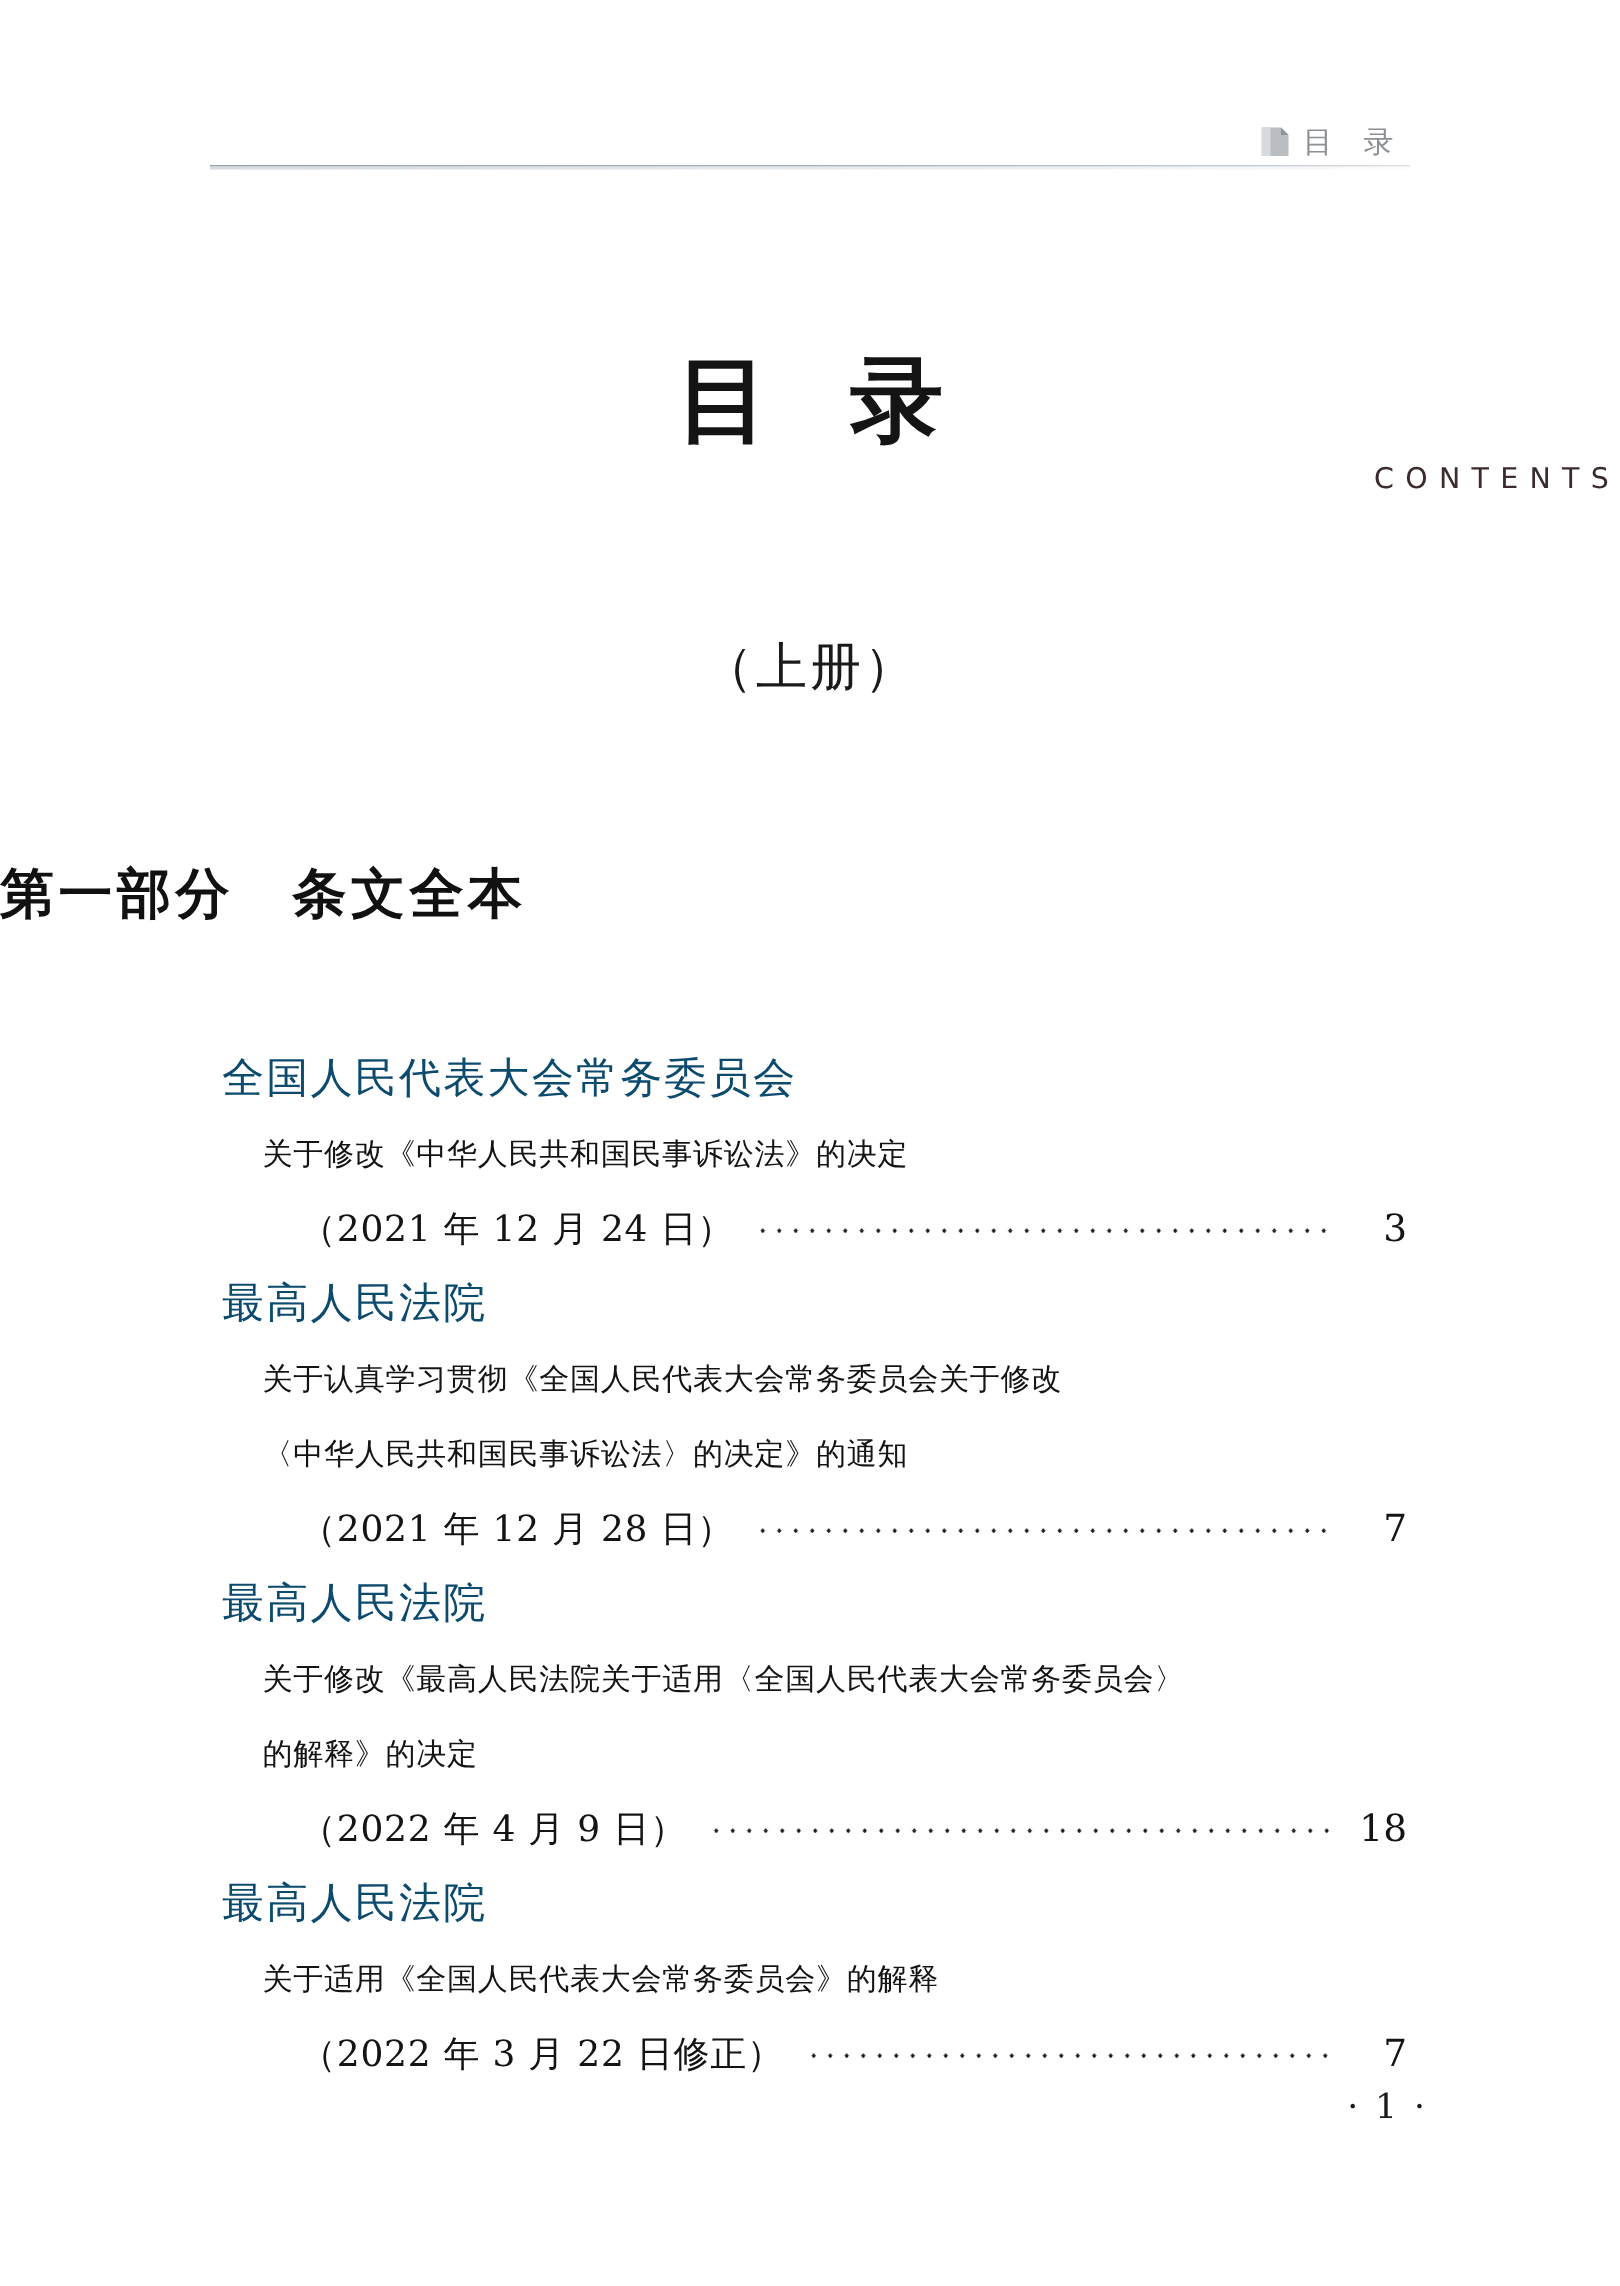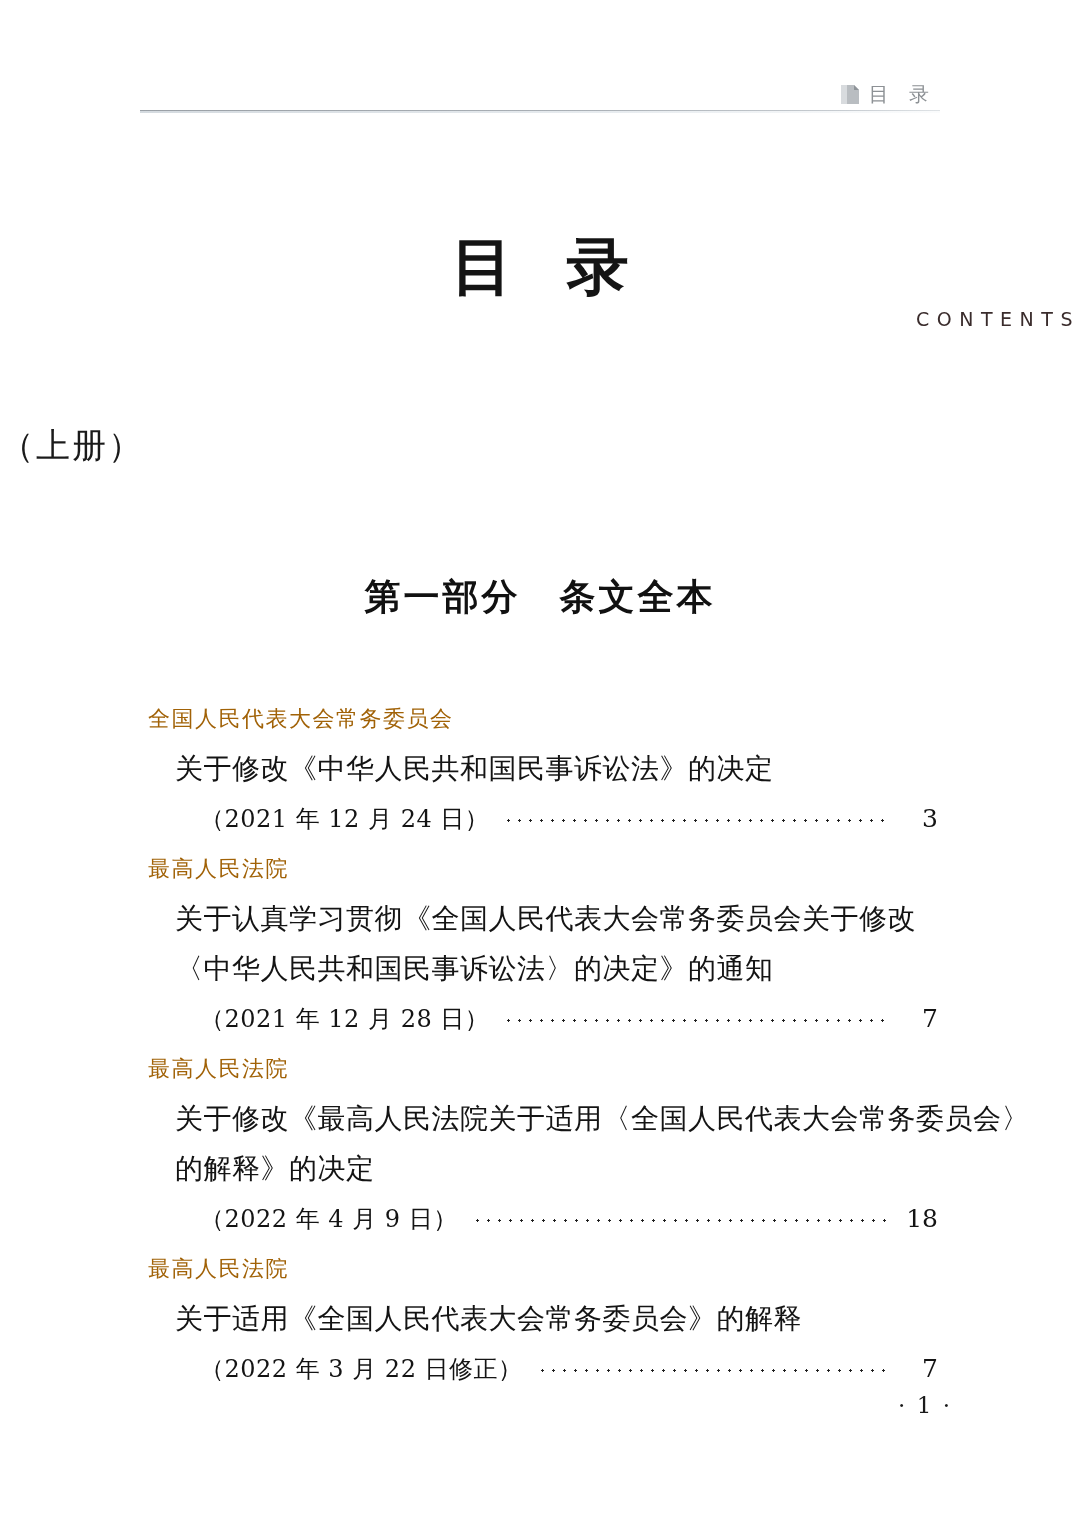--- a/index.html
+++ b/index.html
@@ -94,61 +94,60 @@
     line-height: 1;
     text-align: right;
   }
 
   
   .volume {
     position: absolute;
     left: 0;
     top: 428px;
     width: 1080px;
-    text-align: left;
+    text-align: center;
     font-size: 34px;
     line-height: 1;
     letter-spacing: 2px;
     color: #1a1a1a;
   }
 
   
   .part-heading {
     position: absolute;
     left: 0;
     top: 578px;
     width: 1080px;
-    text-align: center;
     font-weight: 700;
     font-size: 36px;
     line-height: 1;
     letter-spacing: 3px;
     color: #111111;
   }
 
   
   .toc {
     position: absolute;
     left: 148px;
     top: 694px;
     width: 790px;
   }
   .toc-entry { margin: 0; }
 
   .toc-issuer {
-    font-size: 22px;
+    font-size: 28px;
     line-height: 50px;
     height: 50px;
-    color: #a16207;
+    color: #0c4a6e;
     letter-spacing: 1.5px;
     white-space: nowrap;
     font-family: "DejaVu Serif", "Liberation Serif", serif;
   }
   .toc-title {
-    font-size: 28px;
+    font-size: 20px;
     line-height: 50px;
     height: 50px;
     margin-left: 27px;
     color: #141414;
     letter-spacing: 0.5px;
     white-space: nowrap;
   }
   .toc-dateline {
     display: flex;
     align-items: center;

